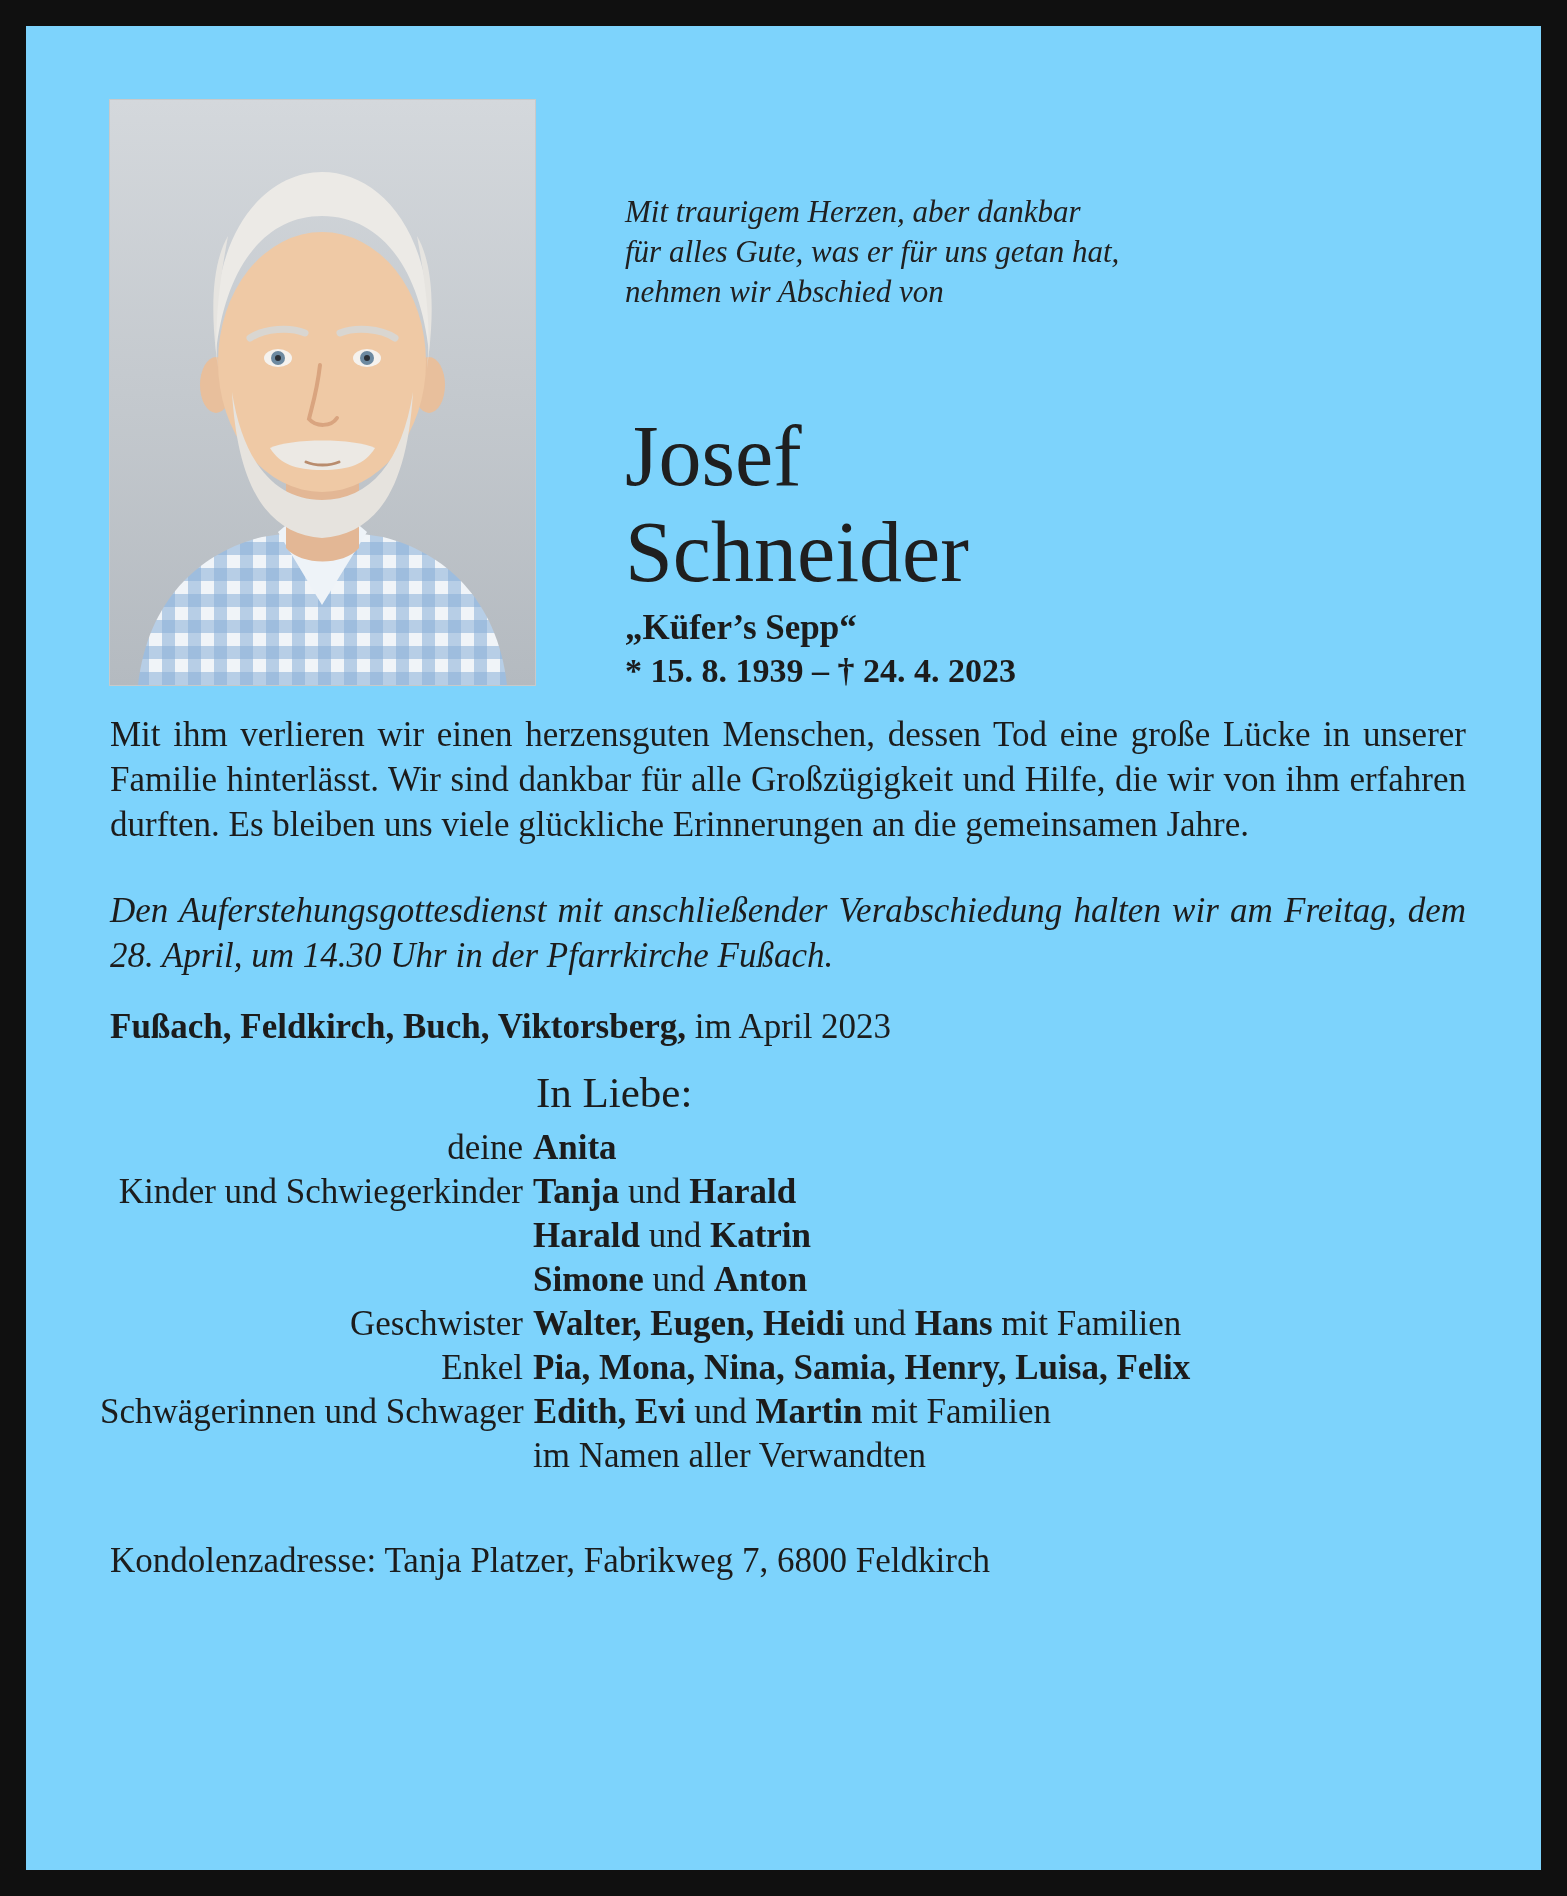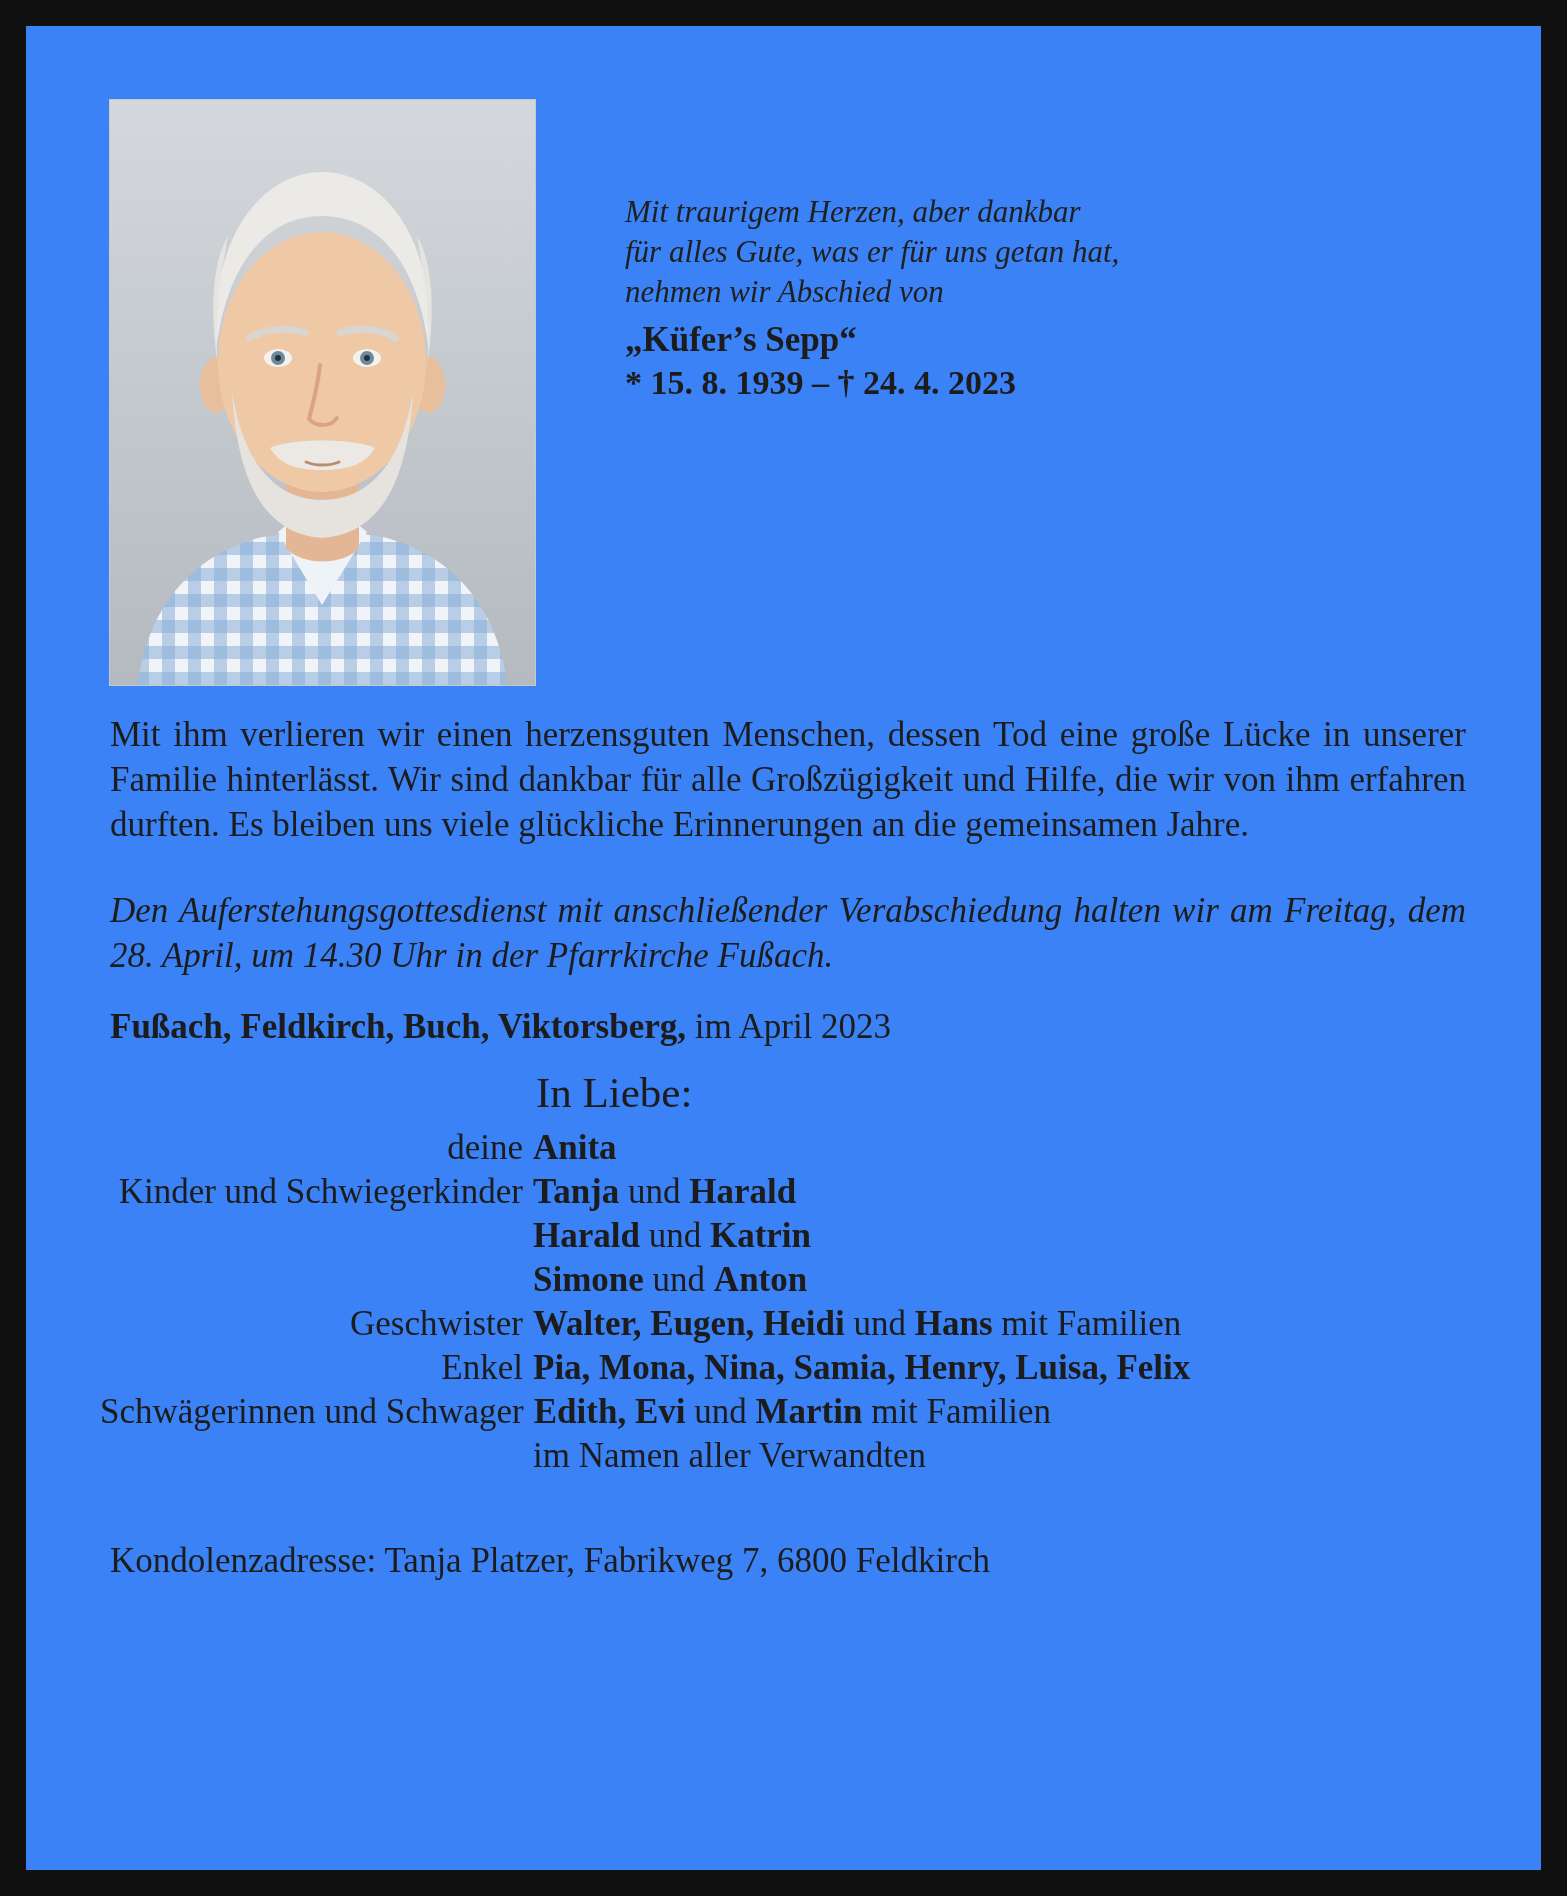--- a/index.html
+++ b/index.html
@@ -2,21 +2,21 @@
 <html><head>
 <meta charset="utf-8">
 <style>
   html, body { margin: 0; padding: 0; background: #ffffff; }
   .canvas {
     position: relative;
     width: 1567px;
     height: 1896px;
     box-sizing: border-box;
     border: 26px solid #101010;
-    background: #3b82f6;
+    background: #7dd3fc;
     font-family: "Liberation Serif", serif;
     color: #1c1c1c;
     overflow: hidden;
   }
   .photo {
     position: absolute;
     left: 84px; top: 74px;
     width: 425px; height: 585px;
     background: linear-gradient(180deg, #d3d7db 0%, #c3c8cd 60%, #b6bbc1 100%);
     box-shadow: 0 0 0 1px #c9c9c9;
@@ -158,20 +158,24 @@
       <path d="M196,362 C205,366 220,366 229,362" stroke="#b98c6d" stroke-width="3" fill="none" stroke-linecap="round"></path>
     </svg>
   </div>
 
   <div class="right-col">
     <div class="intro">
       <div>Mit traurigem Herzen, aber dankbar</div>
       <div>für alles Gute, was er für uns getan hat,</div>
       <div>nehmen wir Abschied von</div>
     </div>
+    <div class="deceased-name">
+      <div>Josef</div>
+      <div>Schneider</div>
+    </div>
     <div class="nickname">„Küfer’s Sepp“</div>
     <div class="dates">* 15. 8. 1939 – † 24. 4. 2023</div>
   </div>
 
   <div class="para p1">Mit ihm verlieren wir einen herzensguten Menschen, dessen Tod eine große Lücke in unserer Familie hinterlässt. Wir sind dankbar für alle Großzügigkeit und Hilfe, die wir von ihm erfahren durften. Es bleiben uns viele glückliche Erinnerungen an die gemeinsamen Jahre.</div>
   <div class="para p2">Den Auferstehungsgottesdienst mit anschließender Verabschiedung halten wir am Freitag, dem 28. April, um 14.30 Uhr in der Pfarrkirche Fußach.</div>
 
   <div class="location-line">
     <span class="bold">Fußach, Feldkirch, Buch, Viktorsberg,</span><span> im April 2023</span>
   </div>

